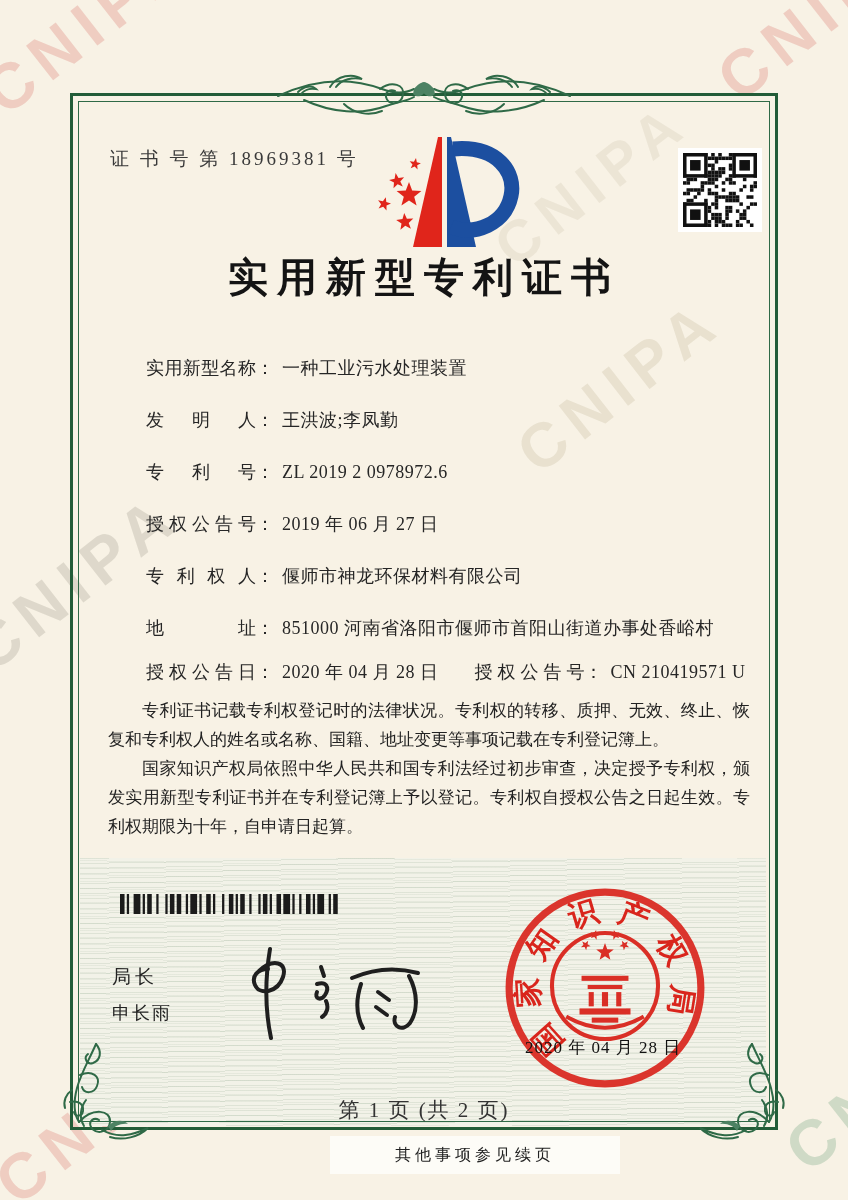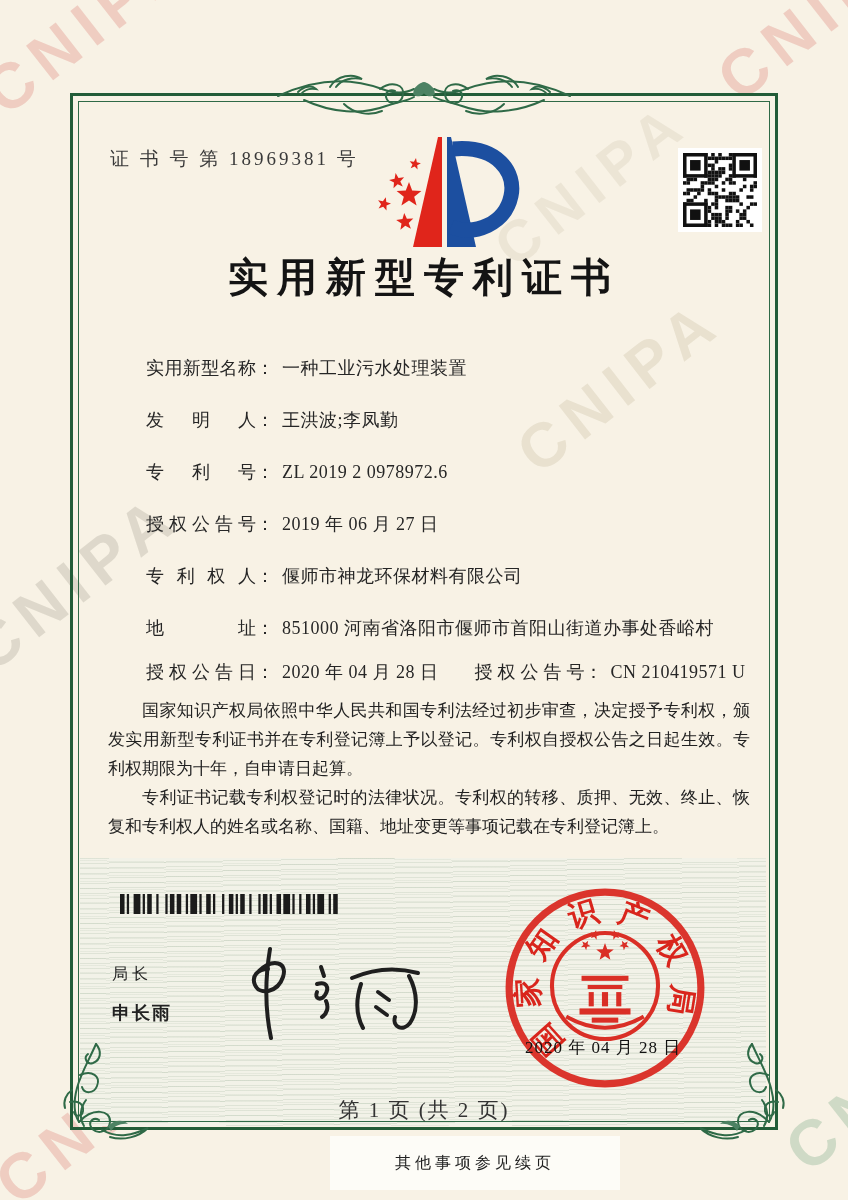--- a/index.html
+++ b/index.html
@@ -56,29 +56,29 @@
   .r6{top:660px;}
   .pair2{margin-left:22px;}
 
   
   .legal{position:absolute;left:108px;top:696px;width:642px;font-size:17px;line-height:29px;
       color:#222;text-align:justify;}
   .legal p{margin:0;text-indent:2em;}
 
   
   .barcode{position:absolute;left:120px;top:894px;}
-  .sig-title{position:absolute;left:112px;top:964px;font-size:16px;color:#222;letter-spacing:4px;}
-  .sig-name{position:absolute;left:112px;top:1001px;font-size:18px;color:#222;letter-spacing:2px;font-weight:bold;}
+  .sig-title{position:absolute;left:112px;top:964px;font-size:19px;color:#222;letter-spacing:4px;}
+  .sig-name{position:absolute;left:112px;top:1001px;font-size:18px;color:#222;letter-spacing:2px;}
   .signature{position:absolute;left:225px;top:943px;}
   .seal{position:absolute;left:503px;top:886px;width:204px;height:204px;}
   .seal-date{position:absolute;left:508px;top:1036px;width:190px;text-align:center;
       font-size:17px;color:#111;letter-spacing:1px;white-space:nowrap;}
   .footer-page{position:absolute;left:124px;top:1096px;width:600px;text-align:center;
       font-size:21px;color:#333;letter-spacing:2px;}
-  .note-box{position:absolute;left:330px;top:1136px;width:290px;height:54px;background:#fdfcf7;
+  .note-box{position:absolute;left:330px;top:1136px;width:290px;height:38px;background:#fdfcf7;
       display:flex;align-items:center;justify-content:center;font-size:16px;color:#222;
       letter-spacing:4px;}
 </style>
 </head>
 <body>
 
 <div class="page">
 
   <div class="wm wm-pink  wm1">CNIPA</div>
   <div class="wm wm-pink  wm2">CNIPA</div>
@@ -306,22 +306,22 @@
     <span class="lbl">专利权人</span><span class="colon">：</span><span class="val">偃师市神龙环保材料有限公司</span>
   </div>
   <div class="row r5">
     <span class="lbl">地址</span><span class="colon">：</span><span class="val">851000 河南省洛阳市偃师市首阳山街道办事处香峪村</span>
   </div>
   <div class="row r6">
     <span class="lbl">授权公告日</span><span class="colon">：</span><span class="val">2020 年 04 月 28 日</span><span class="lbl pair2">授权公告号</span><span class="colon">：</span><span class="val">CN 210419571 U</span>
   </div>
 
   <div class="legal">
+    <p>专利证书记载专利权登记时的法律状况。专利权的转移、质押、无效、终止、恢复和专利权人的姓名或名称、国籍、地址变更等事项记载在专利登记簿上。</p>
     <p>国家知识产权局依照中华人民共和国专利法经过初步审查，决定授予专利权，颁发实用新型专利证书并在专利登记簿上予以登记。专利权自授权公告之日起生效。专利权期限为十年，自申请日起算。</p>
-    <p>专利证书记载专利权登记时的法律状况。专利权的转移、质押、无效、终止、恢复和专利权人的姓名或名称、国籍、地址变更等事项记载在专利登记簿上。</p>
   </div>
 
   <svg class="barcode" id="barcode-svg" width="220" height="20" viewBox="0 0 220 20">
       <rect x="0.00" y="0" width="4.54" height="20" fill="#1b1b1b"></rect>
       <rect x="6.80" y="0" width="2.27" height="20" fill="#1b1b1b"></rect>
       <rect x="13.61" y="0" width="6.80" height="20" fill="#1b1b1b"></rect>
       <rect x="22.68" y="0" width="2.27" height="20" fill="#1b1b1b"></rect>
       <rect x="27.22" y="0" width="4.54" height="20" fill="#1b1b1b"></rect>
       <rect x="36.29" y="0" width="2.27" height="20" fill="#1b1b1b"></rect>
       <rect x="45.36" y="0" width="2.27" height="20" fill="#1b1b1b"></rect>

